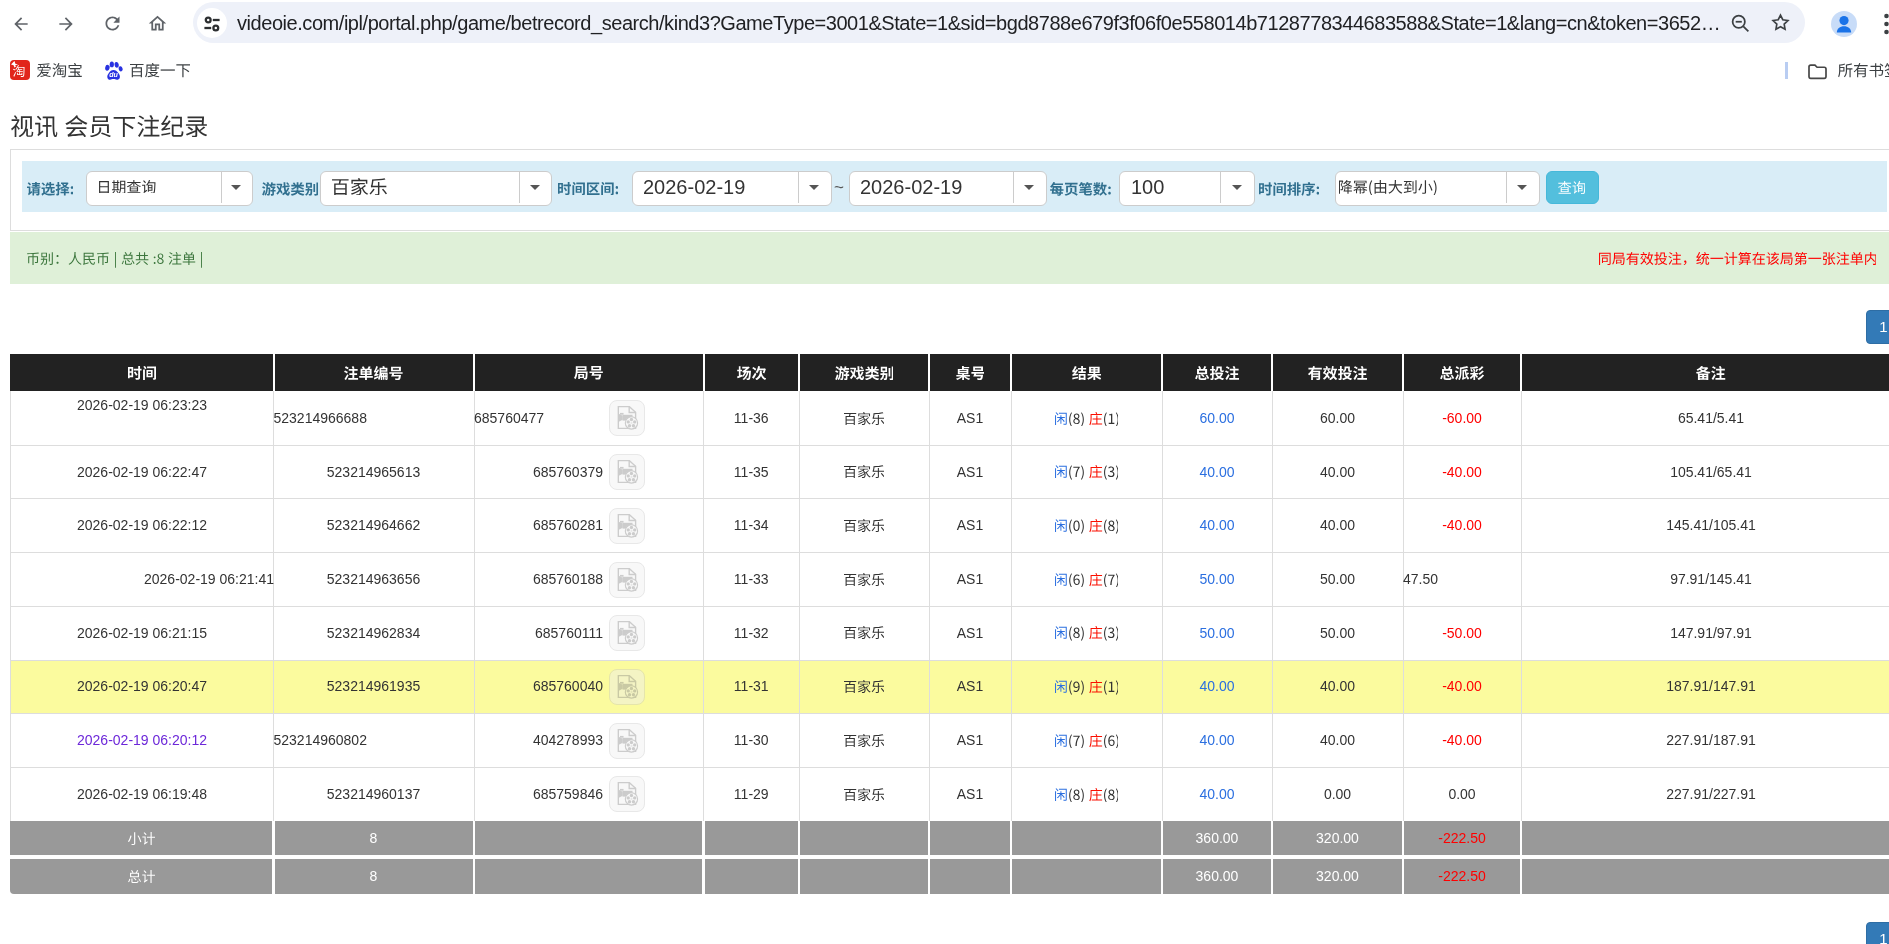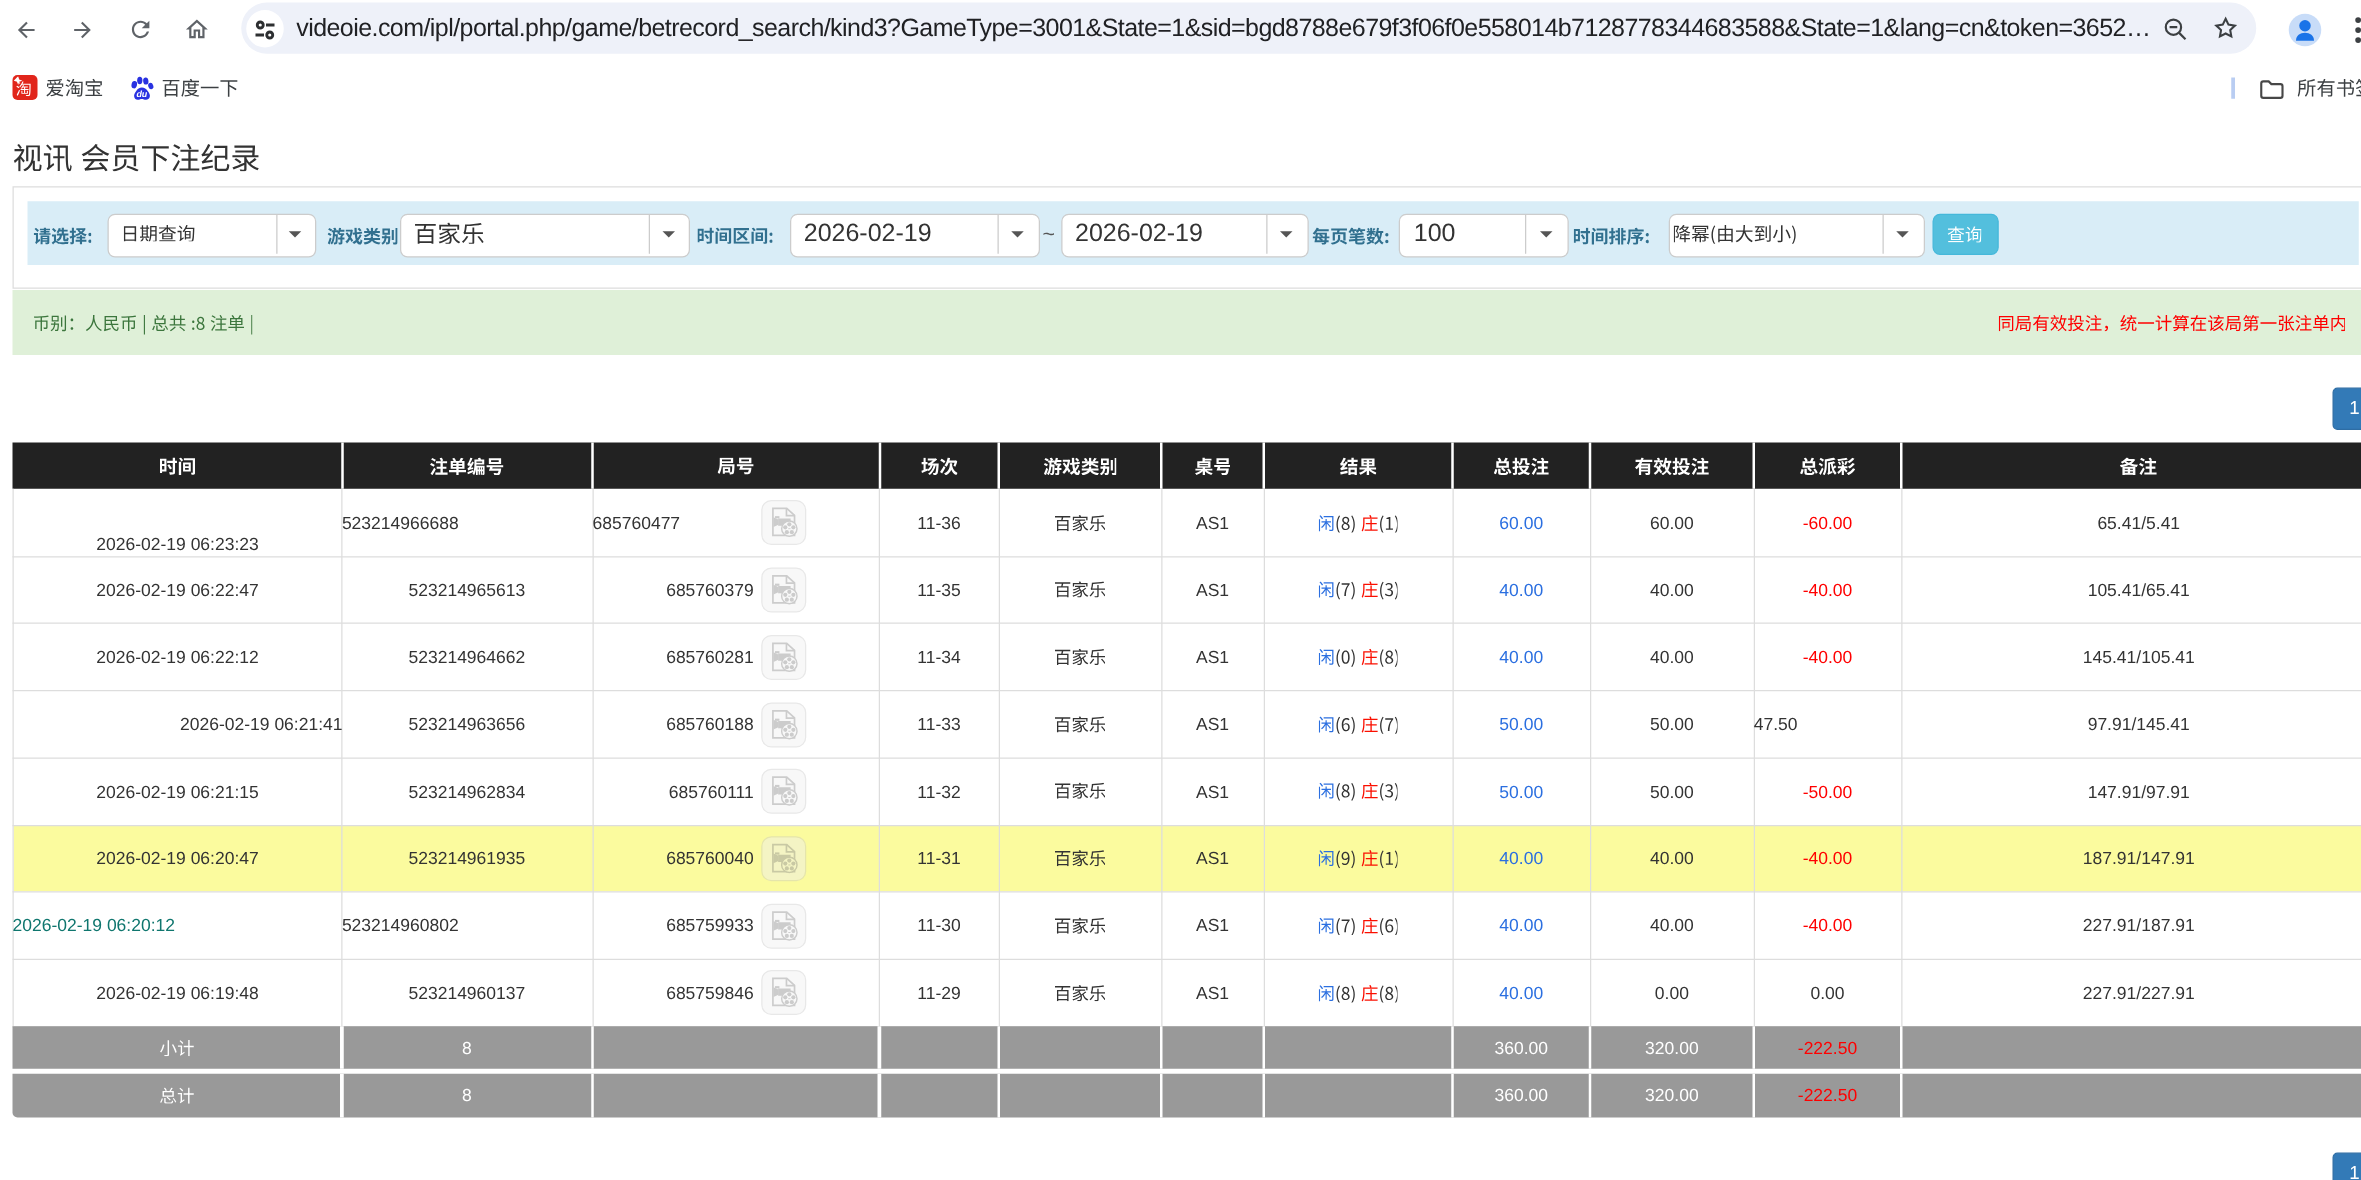--- a/index.html
+++ b/index.html
@@ -505,21 +505,21 @@
 <div class="a" style="left:273.0px;top:391.0px;width:1px;height:429.6px;background:#ddd"></div>
 <div class="a" style="left:473.5px;top:391.0px;width:1px;height:429.6px;background:#ddd"></div>
 <div class="a" style="left:703.0px;top:391.0px;width:1px;height:429.6px;background:#ddd"></div>
 <div class="a" style="left:798.5px;top:391.0px;width:1px;height:429.6px;background:#ddd"></div>
 <div class="a" style="left:928.5px;top:391.0px;width:1px;height:429.6px;background:#ddd"></div>
 <div class="a" style="left:1010.5px;top:391.0px;width:1px;height:429.6px;background:#ddd"></div>
 <div class="a" style="left:1161.5px;top:391.0px;width:1px;height:429.6px;background:#ddd"></div>
 <div class="a" style="left:1271.5px;top:391.0px;width:1px;height:429.6px;background:#ddd"></div>
 <div class="a" style="left:1402.5px;top:391.0px;width:1px;height:429.6px;background:#ddd"></div>
 <div class="a" style="left:1520.5px;top:391.0px;width:1px;height:429.6px;background:#ddd"></div>
-<div class="a" style="left:10.0px;top:425px;width:264px;height:20px;line-height:20px;text-align:center;font-size:14px;color:#333">2026-02-19 06:23:23</div>
+<div class="a" style="left:10.0px;top:395px;width:264px;height:20px;line-height:20px;text-align:center;font-size:14px;color:#333">2026-02-19 06:23:23</div>
 <div class="a" style="left:273.5px;top:407.9px;width:200px;height:20px;line-height:20px;text-align:left;font-size:14px;color:#333">523214966688</div>
 <div class="a" style="left:474px;top:407.9px;width:129px;height:20px;line-height:20px;font-size:14px;color:#333">685760477</div>
 <div class="a" style="left:609.0px;top:400.4px;width:34px;height:34px;background:#f8f8f8;border:1px solid #e8e8e8;border-radius:8px"></div>
 <svg class="a" style="left:614.5px;top:405.4px" width="25" height="25" viewBox="0 0 24 24">
     <g fill="none" stroke="#ccc" stroke-width="1.3">
       <path d="M3.2 1.6h10.6l6 5.4v15.4H3.2z"></path>
       <path d="M13.6 1.6v5.6h6.2"></path>
     </g>
     <g fill="#ccc">
       <rect x="4.8" y="7.6" width="3.4" height="1.7"></rect>
@@ -859,23 +859,23 @@
         <use href="#r28" x="3491"></use>
         <use href="#r31" x="3829"></use>
         <use href="#r29" x="4384"></use>
       </g>
     </g>
   </svg>
 <div class="a" style="left:1162px;top:676.4px;width:110px;height:20px;line-height:20px;text-align:center;font-size:14px;color:#2b6fe0">40.00</div>
 <div class="a" style="left:1272px;top:676.4px;width:131px;height:20px;line-height:20px;text-align:center;font-size:14px;color:#333">40.00</div>
 <div class="a" style="left:1403px;top:676.4px;width:118px;height:20px;line-height:20px;text-align:center;font-size:14px;color:#ff0000">-40.00</div>
 <div class="a" style="left:1521px;top:676.4px;width:380px;height:20px;line-height:20px;text-align:center;font-size:14px;color:#333">187.91/147.91</div>
-<div class="a" style="left:10.0px;top:730.1px;width:264px;height:20px;line-height:20px;text-align:left;font-size:14px;color:#0f766e">2026-02-19 06:20:12</div>
+<div class="a" style="left:10.0px;top:730.1px;width:264px;height:20px;line-height:20px;text-align:center;font-size:14px;color:#6d28d9">2026-02-19 06:20:12</div>
 <div class="a" style="left:273.5px;top:730.1px;width:200px;height:20px;line-height:20px;font-size:14px;color:#333">523214960802</div>
-<div class="a" style="left:474px;top:730.1px;width:129px;height:20px;line-height:20px;text-align:right;font-size:14px;color:#333">685759933</div>
+<div class="a" style="left:474px;top:730.1px;width:129px;height:20px;line-height:20px;text-align:right;font-size:14px;color:#333">404278993</div>
 <div class="a" style="left:609.0px;top:722.6px;width:34px;height:34px;background:#f8f8f8;border:1px solid #e8e8e8;border-radius:8px"></div>
 <svg class="a" style="left:614.5px;top:727.6px" width="25" height="25" viewBox="0 0 24 24">
     <g fill="none" stroke="#ccc" stroke-width="1.3">
       <path d="M3.2 1.6h10.6l6 5.4v15.4H3.2z"></path>
       <path d="M13.6 1.6v5.6h6.2"></path>
     </g>
     <g fill="#ccc">
       <rect x="4.8" y="7.6" width="3.4" height="1.7"></rect>
       <rect x="7.2" y="9.4" width="9.6" height="5.6"></rect>
       <path d="M7.4 10.2L3.6 8.4v7.6l3.8-1.8z"></path>

